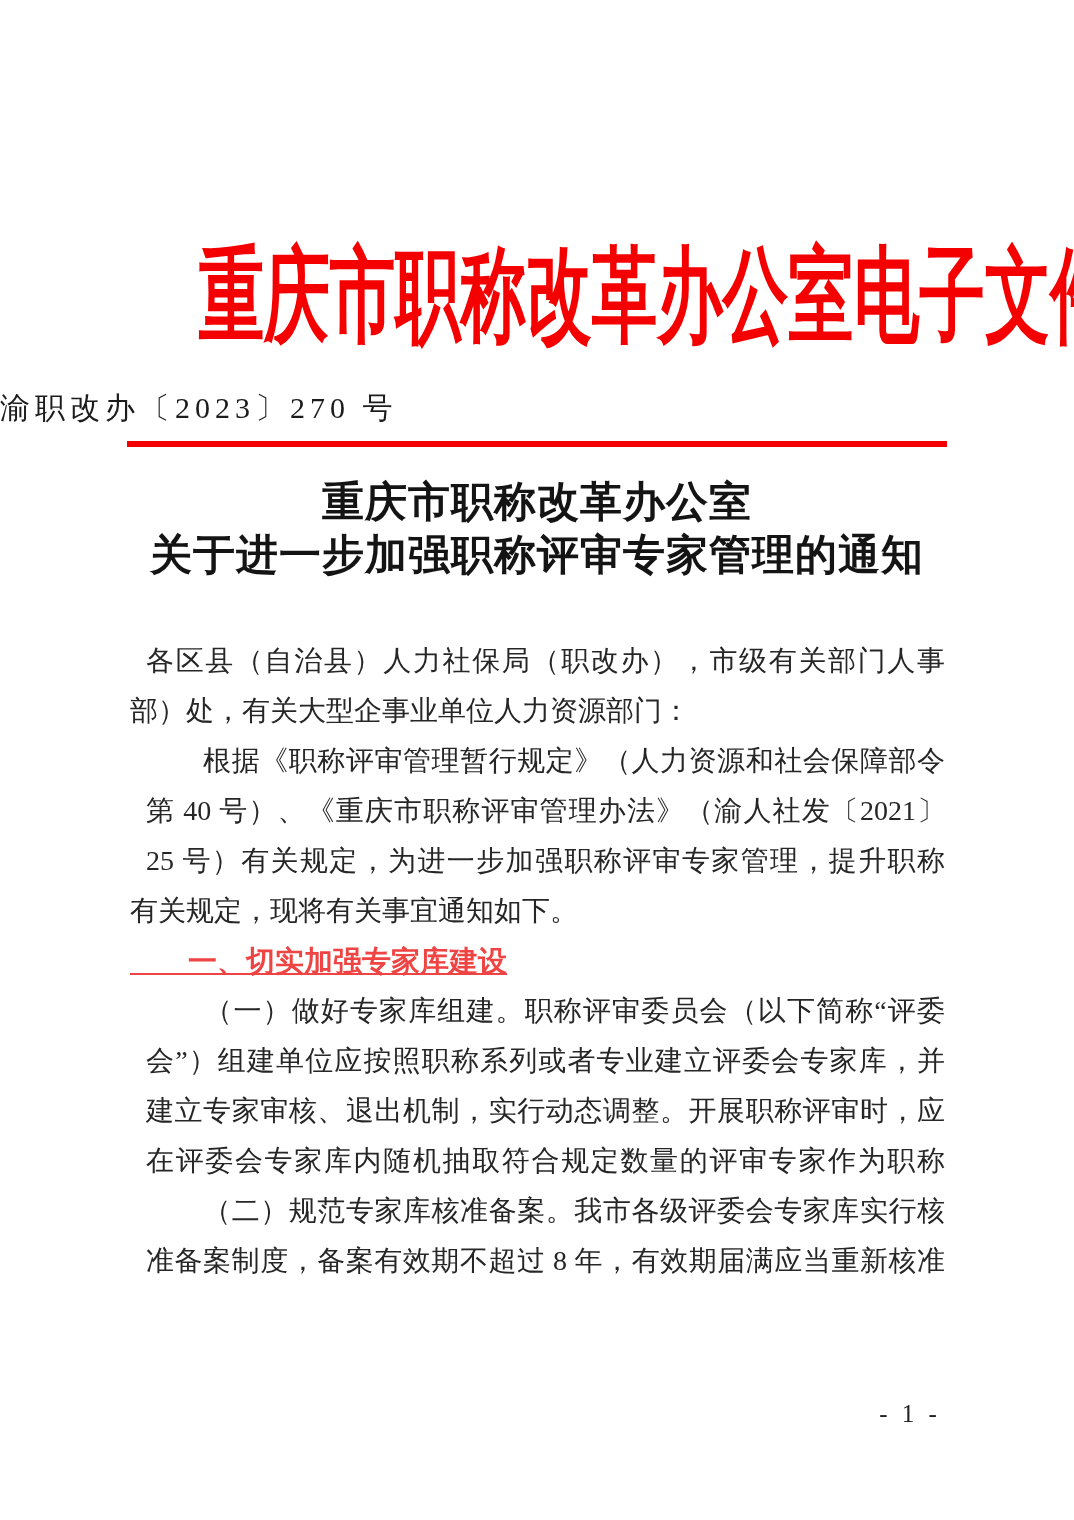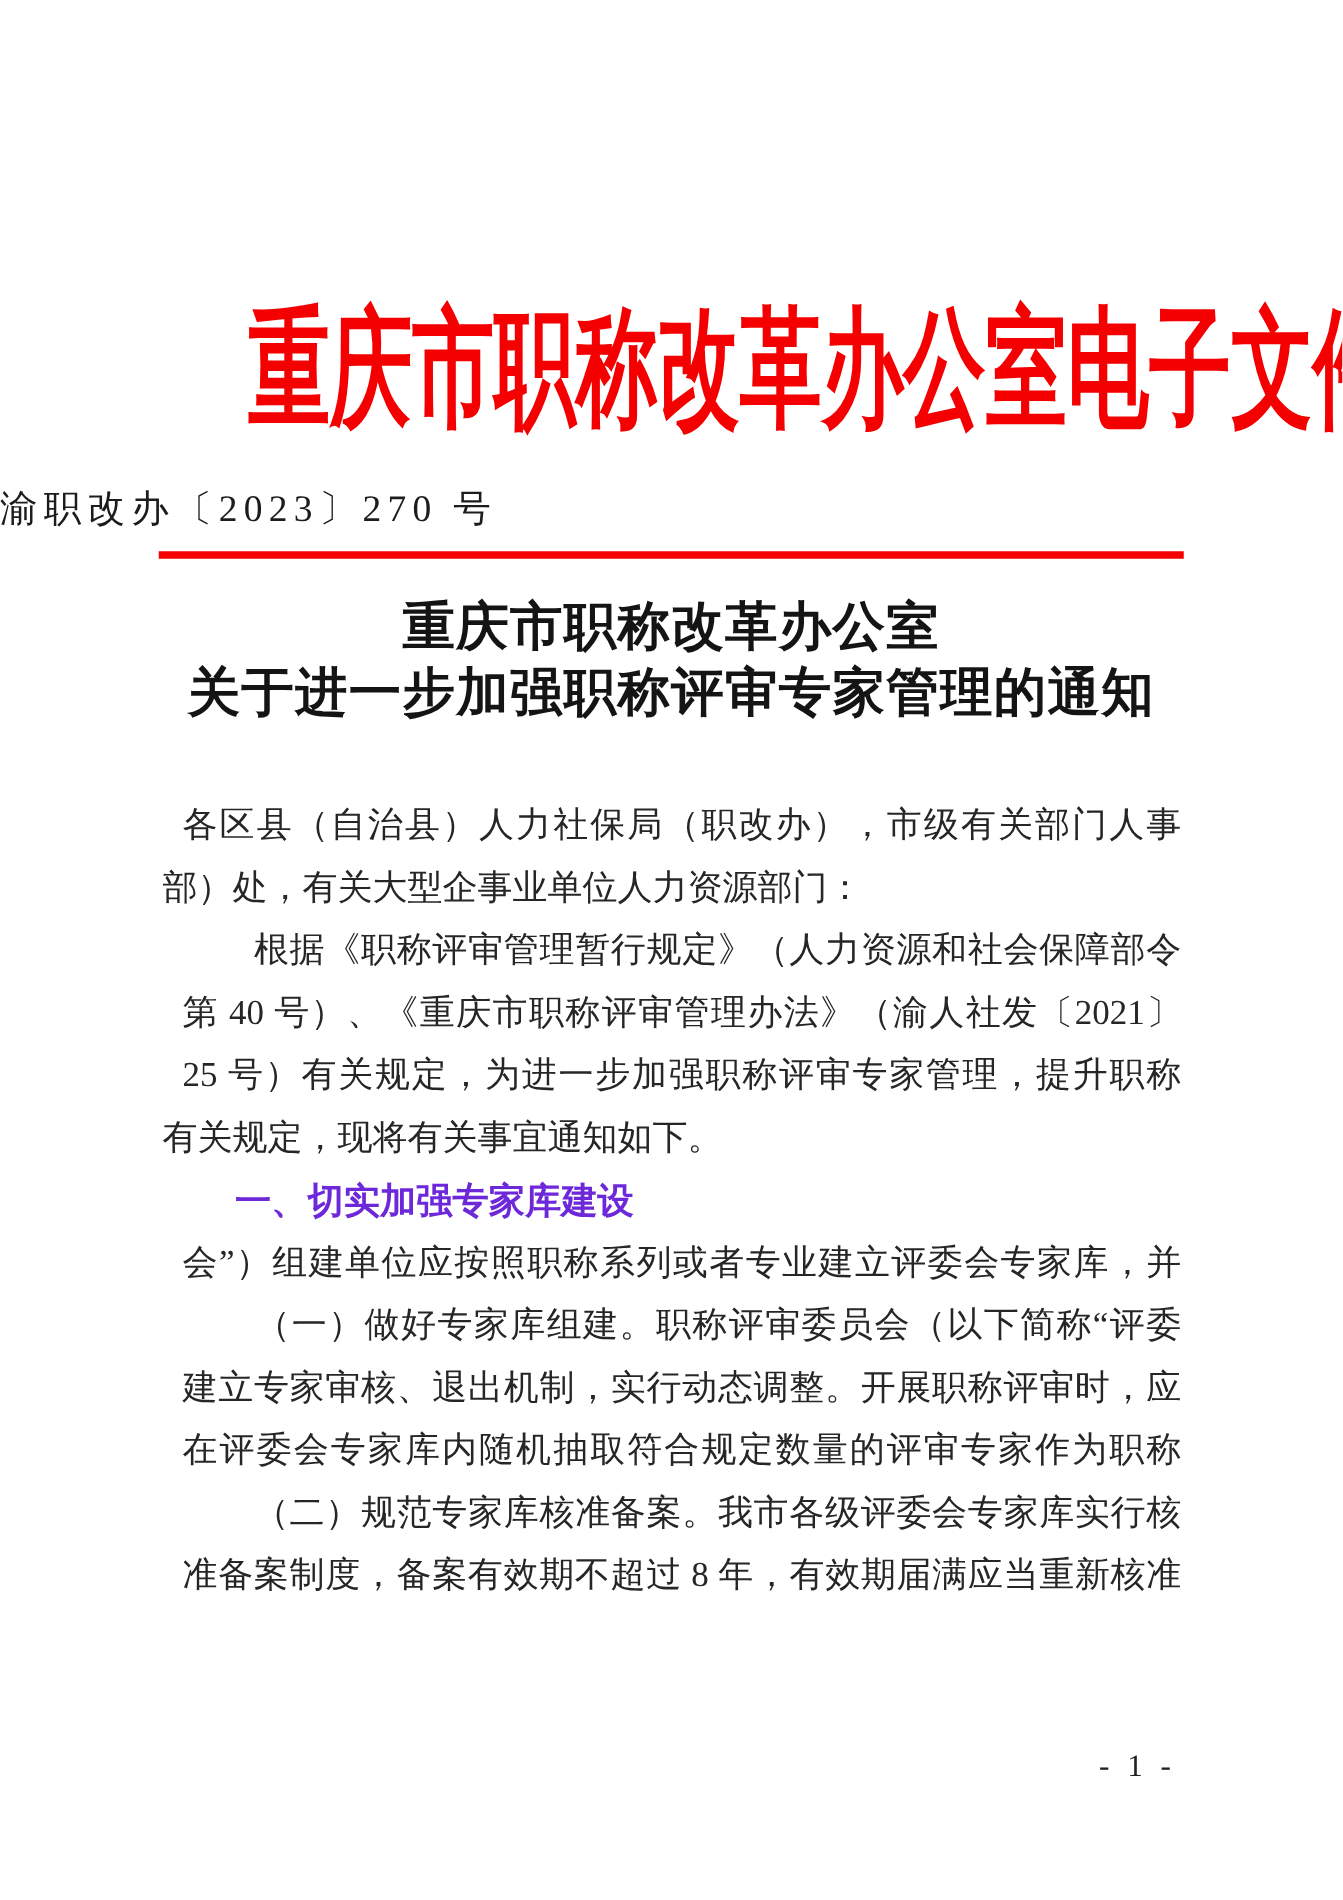--- a/index.html
+++ b/index.html
@@ -71,21 +71,22 @@
   }
   .line.justify {
     text-align: justify;
     text-align-last: justify;
     margin-left: 16px;
   }
   .line.heading {
     font-family: "Liberation Sans", sans-serif;
     font-weight: bold;
     font-size: 29px;
-    color: #6d28d9;
+    color: #ef4444;
+    text-decoration: underline;
   }
   .page-number {
     position: absolute;
     top: 1400px;
     left: 830px;
     width: 160px;
     text-align: center;
     font-size: 25px;
     letter-spacing: 4px;
     color: #222222;
@@ -108,22 +109,22 @@
   </div>
 
   <div class="doc-body" id="doc-body">
       <div class="line justify">各区县（自治县）人力社保局（职改办），市级有关部门人事（干</div>
       <div class="line">部）处，有关大型企事业单位人力资源部门：</div>
       <div class="line justify">　　根据《职称评审管理暂行规定》（人力资源和社会保障部令</div>
       <div class="line justify">第 40 号）、《重庆市职称评审管理办法》（渝人社发〔2021〕</div>
       <div class="line justify">25 号）有关规定，为进一步加强职称评审专家管理，提升职称</div>
       <div class="line">有关规定，现将有关事宜通知如下。</div>
       <div class="line heading">　　一、切实加强专家库建设</div>
+      <div class="line justify">　　（一）做好专家库组建。职称评审委员会（以下简称“评委</div>
       <div class="line justify">会”）组建单位应按照职称系列或者专业建立评委会专家库，并</div>
-      <div class="line justify">　　（一）做好专家库组建。职称评审委员会（以下简称“评委</div>
       <div class="line justify">建立专家审核、退出机制，实行动态调整。开展职称评审时，应</div>
       <div class="line justify">在评委会专家库内随机抽取符合规定数量的评审专家作为职称</div>
       <div class="line justify">　　（二）规范专家库核准备案。我市各级评委会专家库实行核</div>
       <div class="line justify">准备案制度，备案有效期不超过 8 年，有效期届满应当重新核准</div>
     </div>
 
   <div class="page-number">- 1 -</div>
 
 </div>
 

